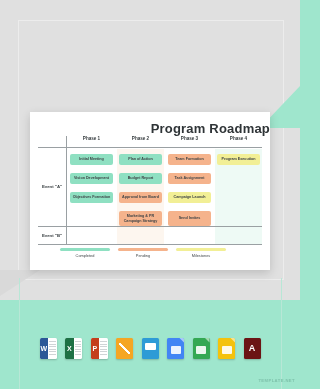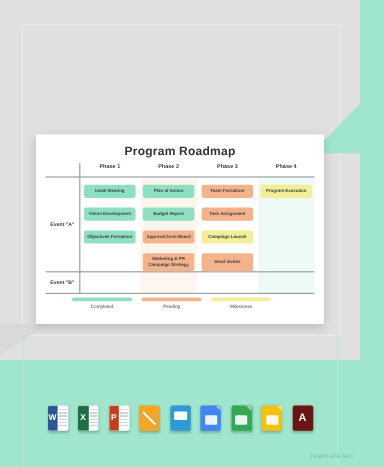--- a/index.html
+++ b/index.html
@@ -39,22 +39,22 @@
     background:#b8e7d6;
   }
 
   
   #card{
     position:absolute;left:30px;top:112px;width:240px;height:158px;
     background:#ffffff;
     box-shadow:0 3px 9px rgba(0,0,0,.16);
   }
   #card-title{
-    text-align:center;
-    font-size:10px;font-weight:bold;color:#2f3437;
+    text-align:right;
+    font-size:13px;font-weight:bold;color:#2f3437;
     letter-spacing:.2px;
     padding-top:9px;
   }
 
   
   #roadmap{
     position:absolute;left:8px;top:24px;width:224px;height:126px;
   }
   .hdr-cell{
     position:absolute;top:0;

